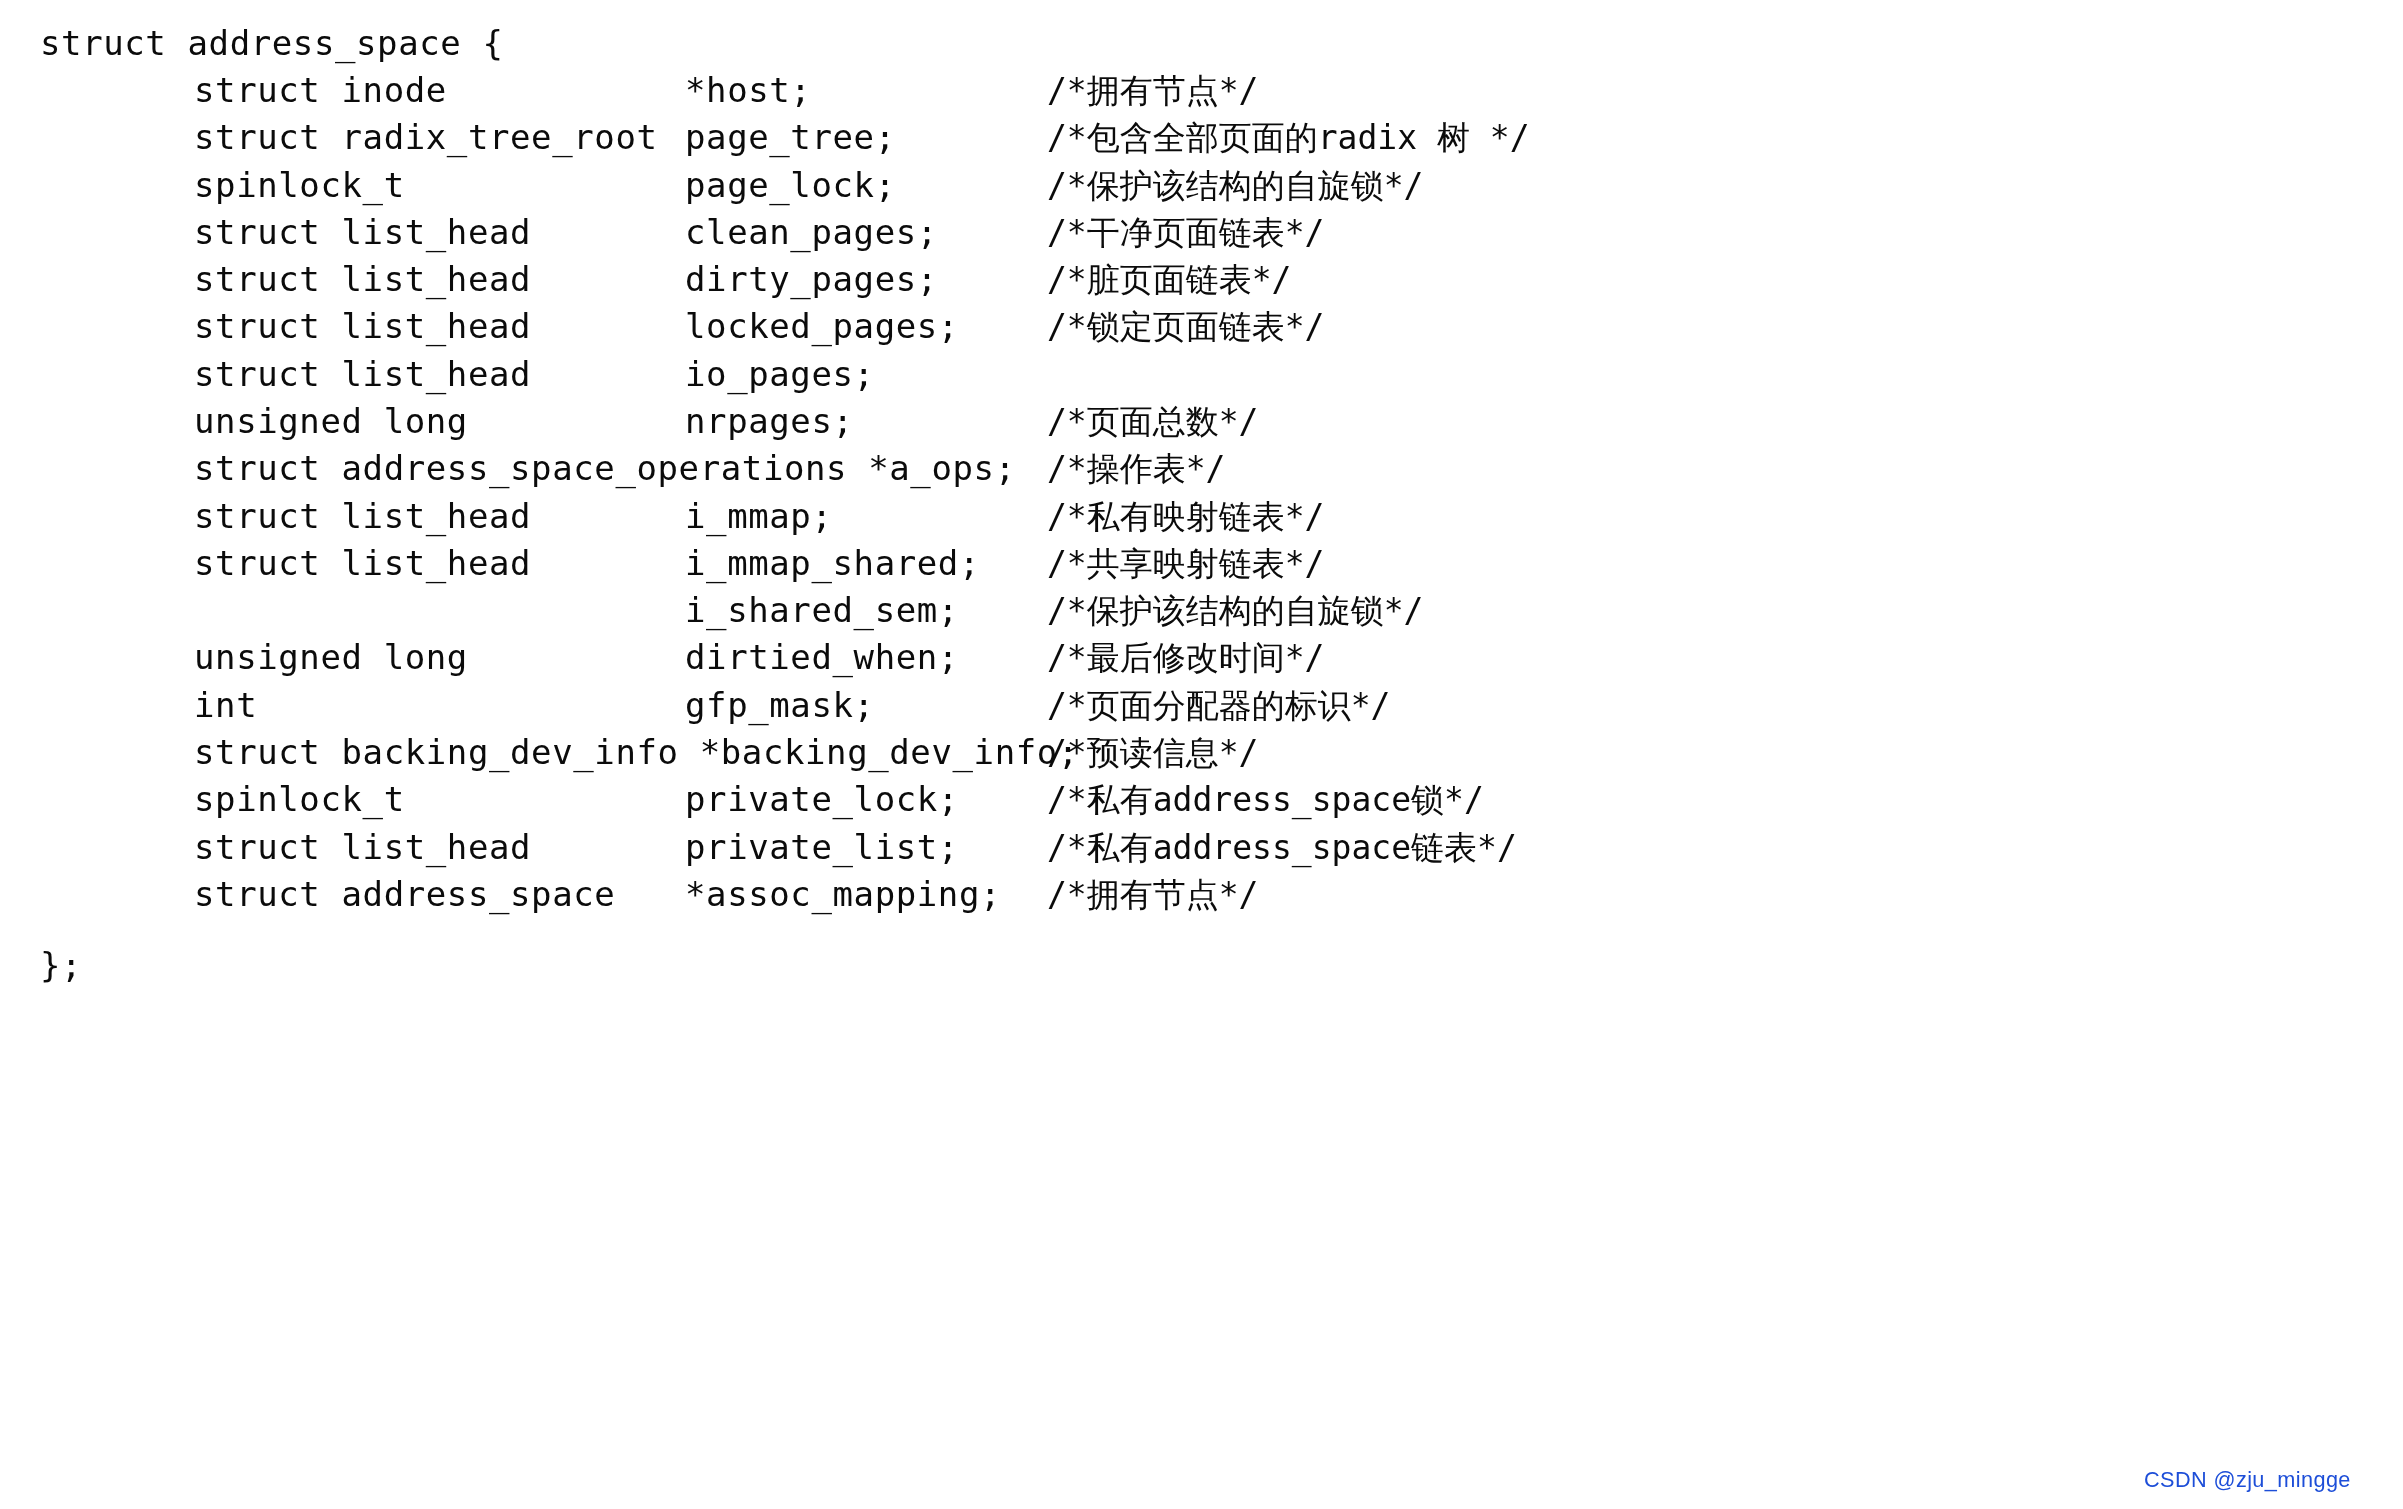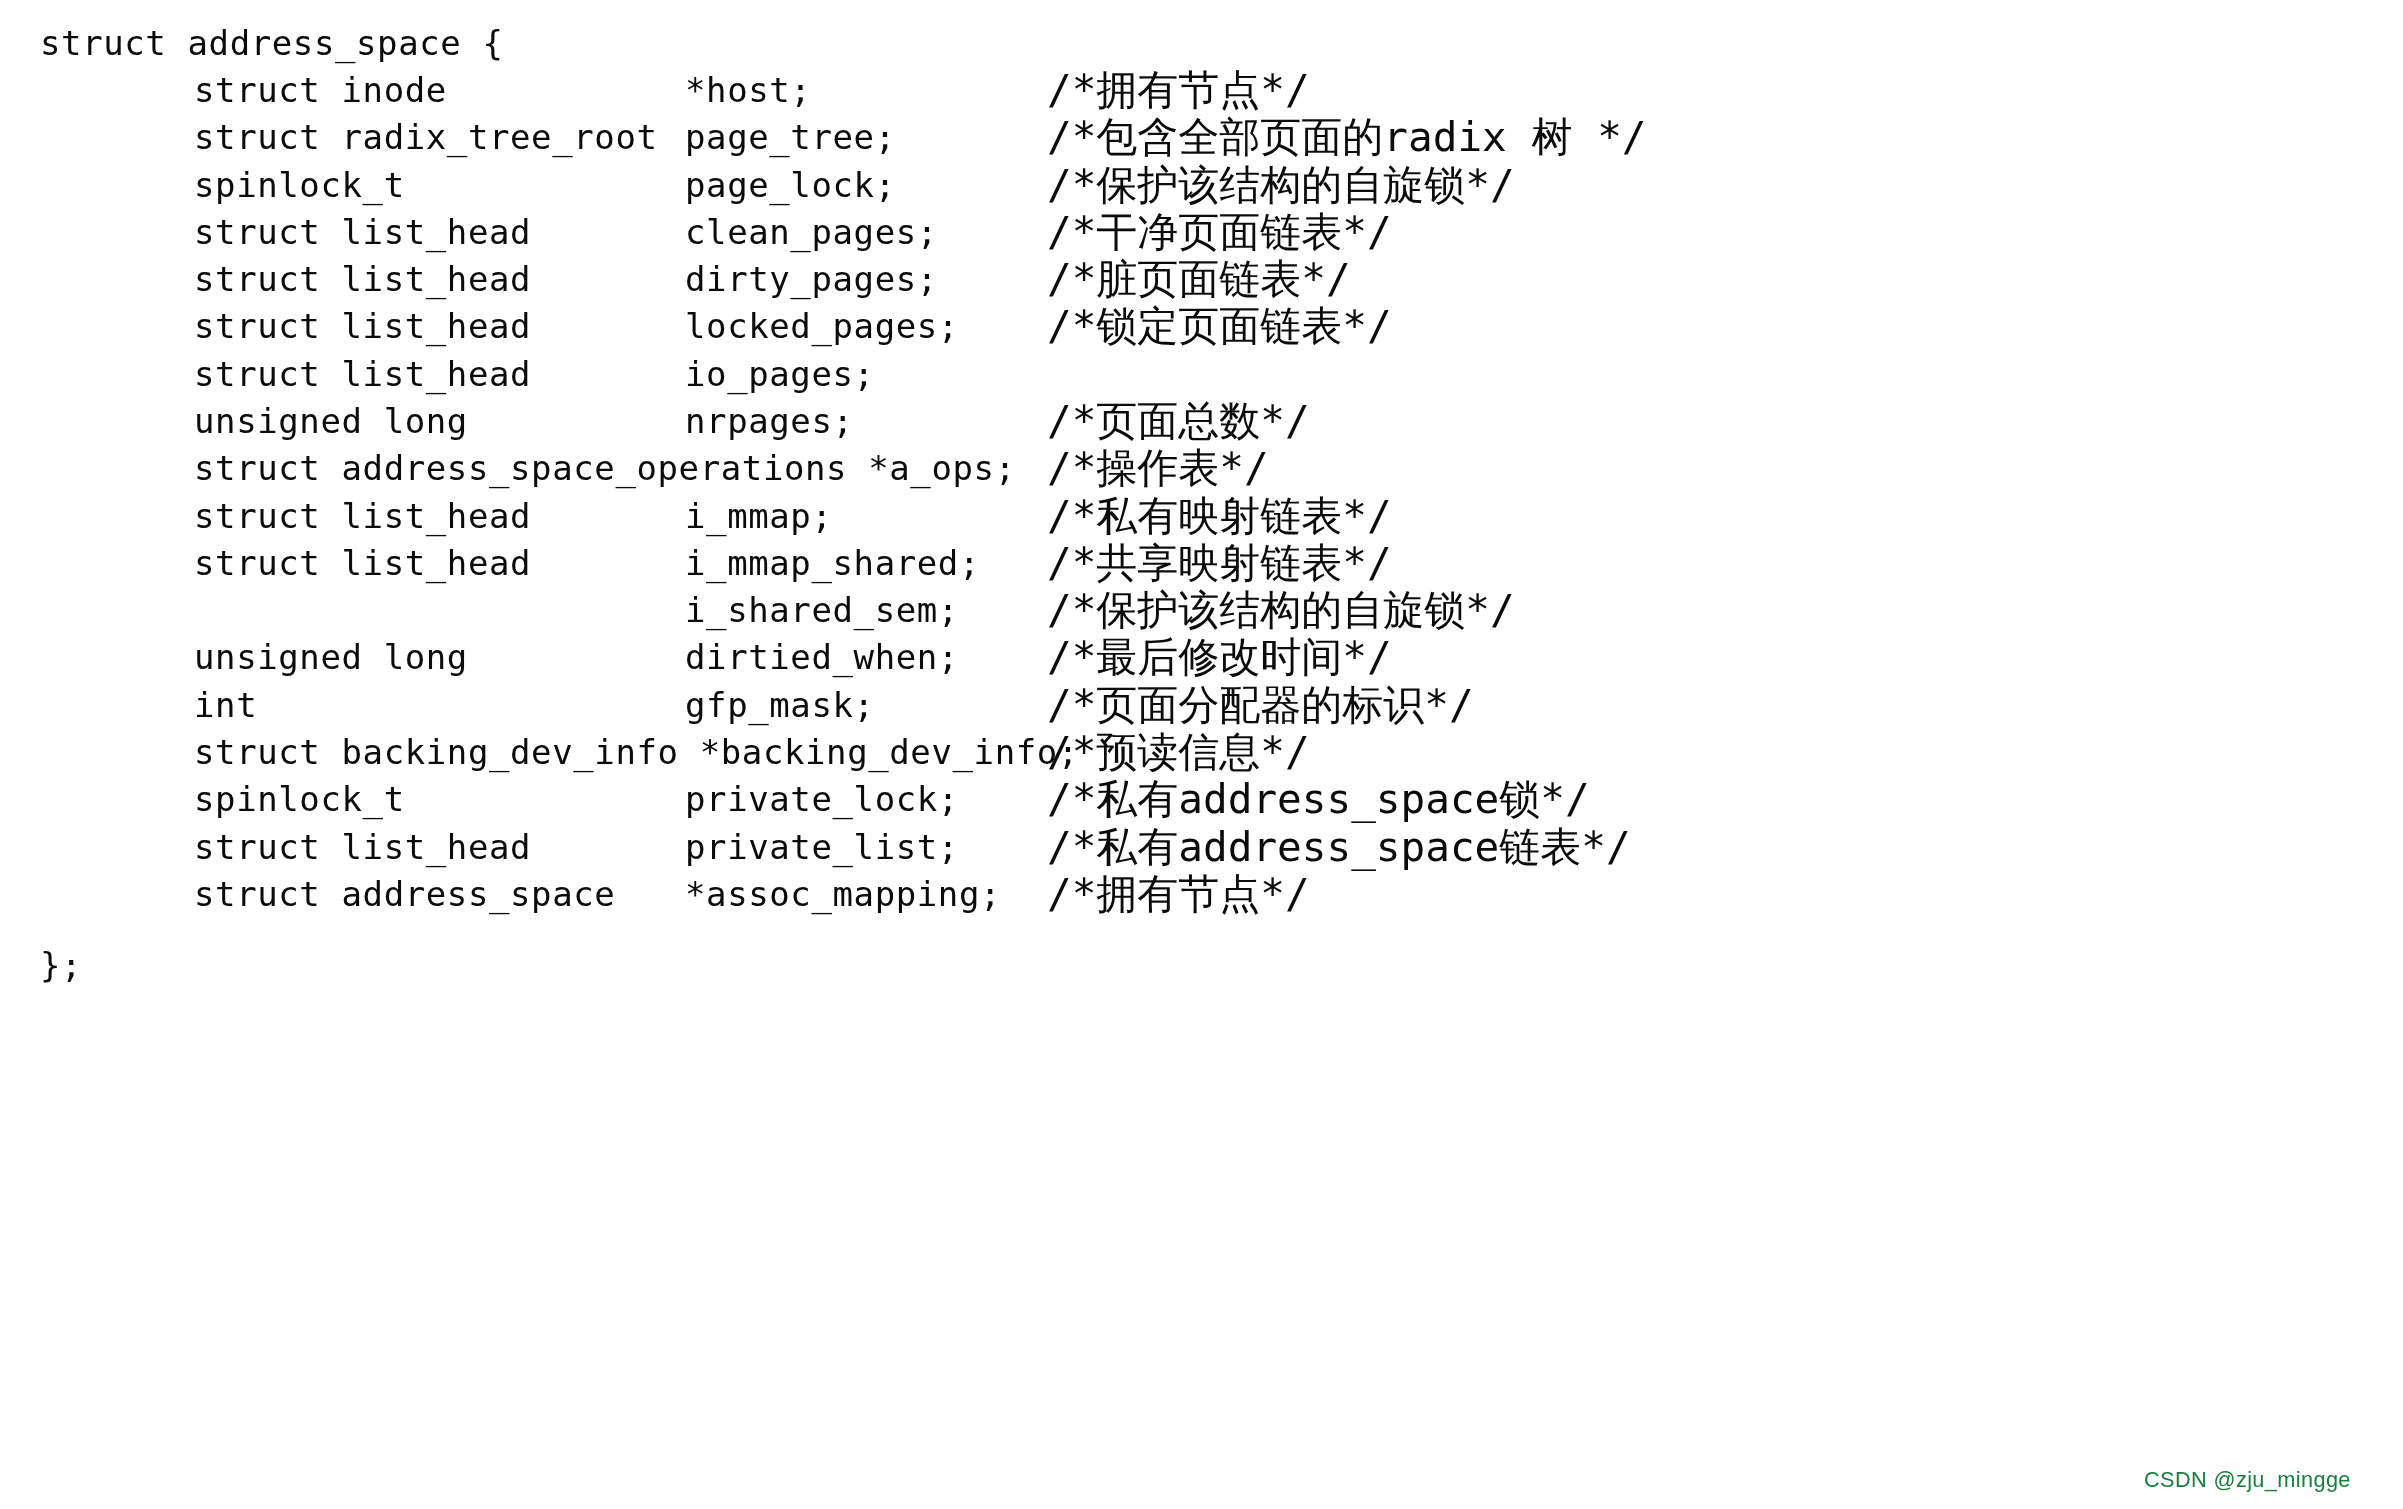--- a/index.html
+++ b/index.html
@@ -39,31 +39,31 @@
   }
   .col-type      { left: 194px; }
   .col-type-root { left: 40px; }
   .col-name      { left: 685px; }
   .col-comment   { left: 1047px; letter-spacing: 0px; }
   .brace-close   { left: 40px; }
 
   
   .col-comment {
     font-family: "DejaVu Sans Mono", "Liberation Mono", monospace;
-    font-size: 41px;
+    font-size: 33px;
   }
 
   #watermark {
     position: absolute;
     left: 2144px;
     top: 1467px;
     font-family: "Liberation Sans", "DejaVu Sans", sans-serif;
     font-size: 21.7px;
     line-height: 25.6px;
-    color: #15803d;
+    color: #1d4ed8;
     white-space: nowrap;
     letter-spacing: 0.4px;
   }
 </style>
 </head>
 <body>
 
 <div id="code-listing">
 
   <div class="code-line" style="top:19.7px;">

